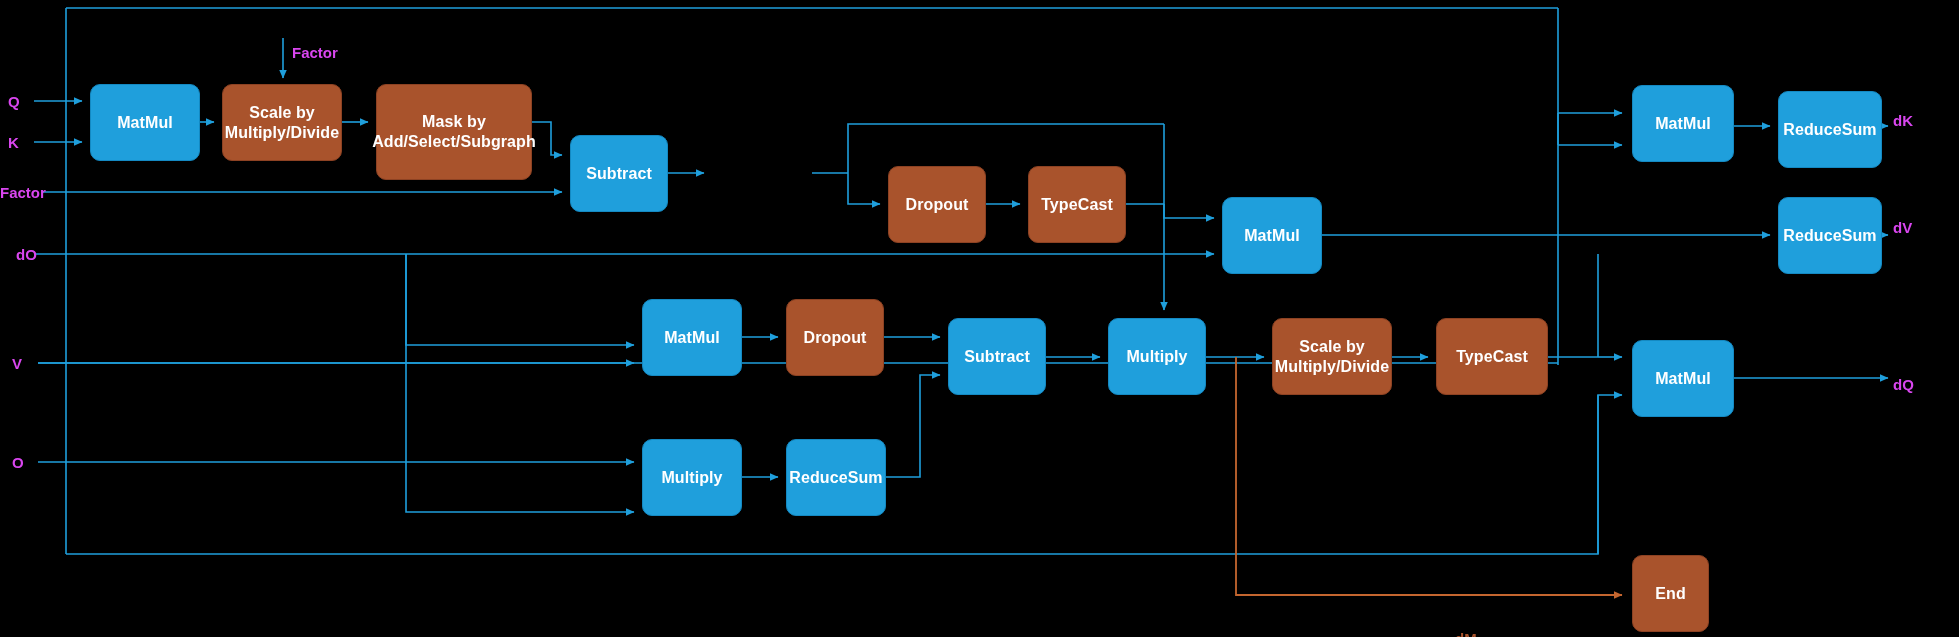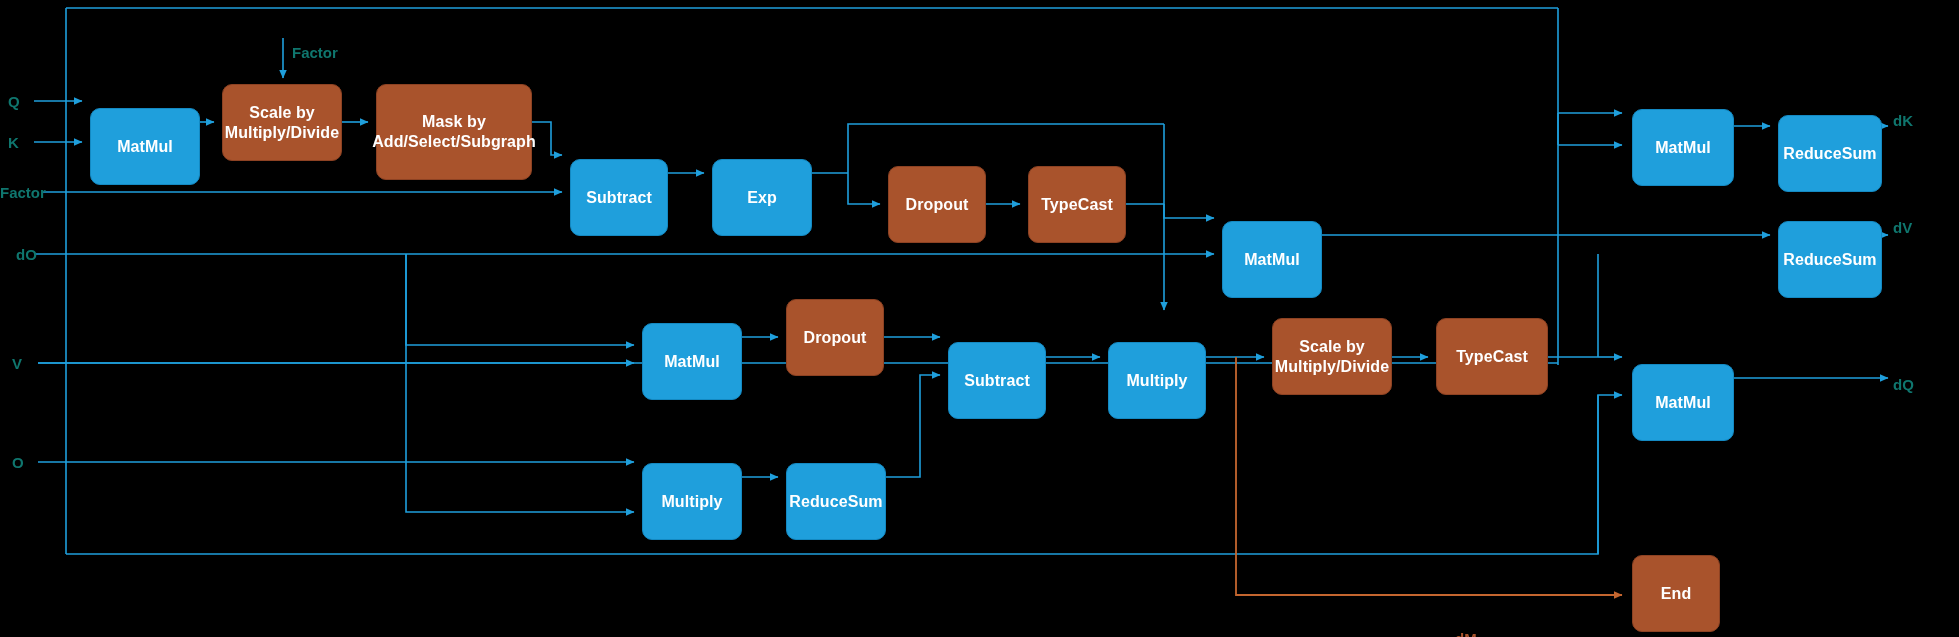--- a/index.html
+++ b/index.html
@@ -3,24 +3,24 @@
 <meta charset="utf-8">
 <style>
   html,body{margin:0;padding:0;background:#000;}
   #stage{position:relative;width:1959px;height:637px;background:#000;overflow:hidden;
          font-family:"Liberation Sans",sans-serif;}
   svg.wires{position:absolute;left:0;top:0;width:1959px;height:637px;}
   .node{position:absolute;box-sizing:border-box;border-radius:10px;
         display:flex;align-items:center;justify-content:center;text-align:center;
         color:#fff;font-weight:bold;font-size:16px;line-height:1.22;
         letter-spacing:.1px;padding:2px 6px;}
-  .node.blue{background:#1f9fdc;border:1px solid #1489c2;margin-top:24px;}
+  .node.blue{background:#1f9fdc;border:1px solid #1489c2;}
   .node.brown{background:#a9532c;border:1px solid #8d4223;text-align:center;}
   .node span{pointer-events:none;white-space:pre-line;}
-  .ioLabel{position:absolute;color:#0f766e;font-weight:bold;font-size:15px;
+  .ioLabel{position:absolute;color:#d946ef;font-weight:bold;font-size:15px;
            white-space:nowrap;}
   .ioLabel.brown{color:#a9532c;margin-top:32px;}
 </style>
 </head>
 <body>
 
 <div id="stage">
 
   <svg class="wires" viewBox="0 0 1959 637" preserveAspectRatio="none">
     <defs>
@@ -131,23 +131,20 @@
 
   <div class="node brown" style="left:376px;top:84px;width:156px;height:96px">
     <span>Mask by
 Add/Select/Subgraph</span>
     </div>
 
   <div class="node blue" style="left:570px;top:135px;width:98px;height:77px">
     <span>Subtract</span>
     </div>
 
-  <div class="node blue" style="left:712px;top:135px;width:100px;height:77px">
-    <span>Exp</span>
-    </div>
 
   <div class="node brown" style="left:888px;top:166px;width:98px;height:77px">
     <span>Dropout</span>
     </div>
 
   <div class="node brown" style="left:1028px;top:166px;width:98px;height:77px">
     <span>TypeCast</span>
     </div>
 
   <div class="node blue" style="left:1222px;top:197px;width:100px;height:77px">
@@ -196,21 +193,21 @@
     </div>
 
   <div class="node blue" style="left:1778px;top:197px;width:104px;height:77px">
     <span>ReduceSum</span>
     </div>
 
   <div class="node blue" style="left:1632px;top:340px;width:102px;height:77px">
     <span>MatMul</span>
     </div>
 
-  <div class="node brown" style="left:1632px;top:555px;width:88px;height:77px">
+  <div class="node brown" style="left:1632px;top:555px;width:77px;height:77px">
     <span>End</span>
     </div>
 
   <div class="ioLabel" style="left:8px;top:93px">Q</div>
   <div class="ioLabel" style="left:8px;top:134px">K</div>
   <div class="ioLabel" style="left:0px;top:184px">Factor</div>
   <div class="ioLabel" style="left:16px;top:246px">dO</div>
   <div class="ioLabel" style="left:12px;top:355px">V</div>
   <div class="ioLabel" style="left:12px;top:454px">O</div>
 

